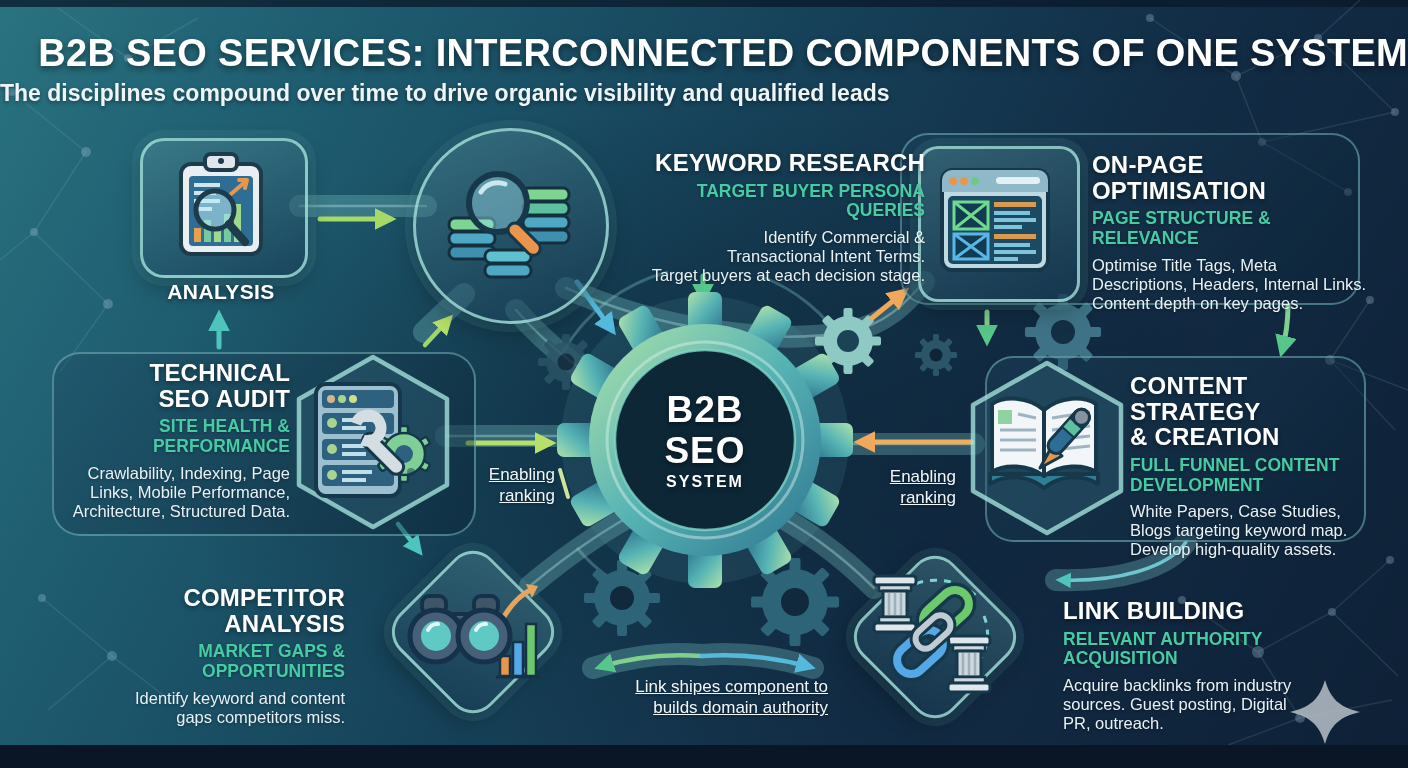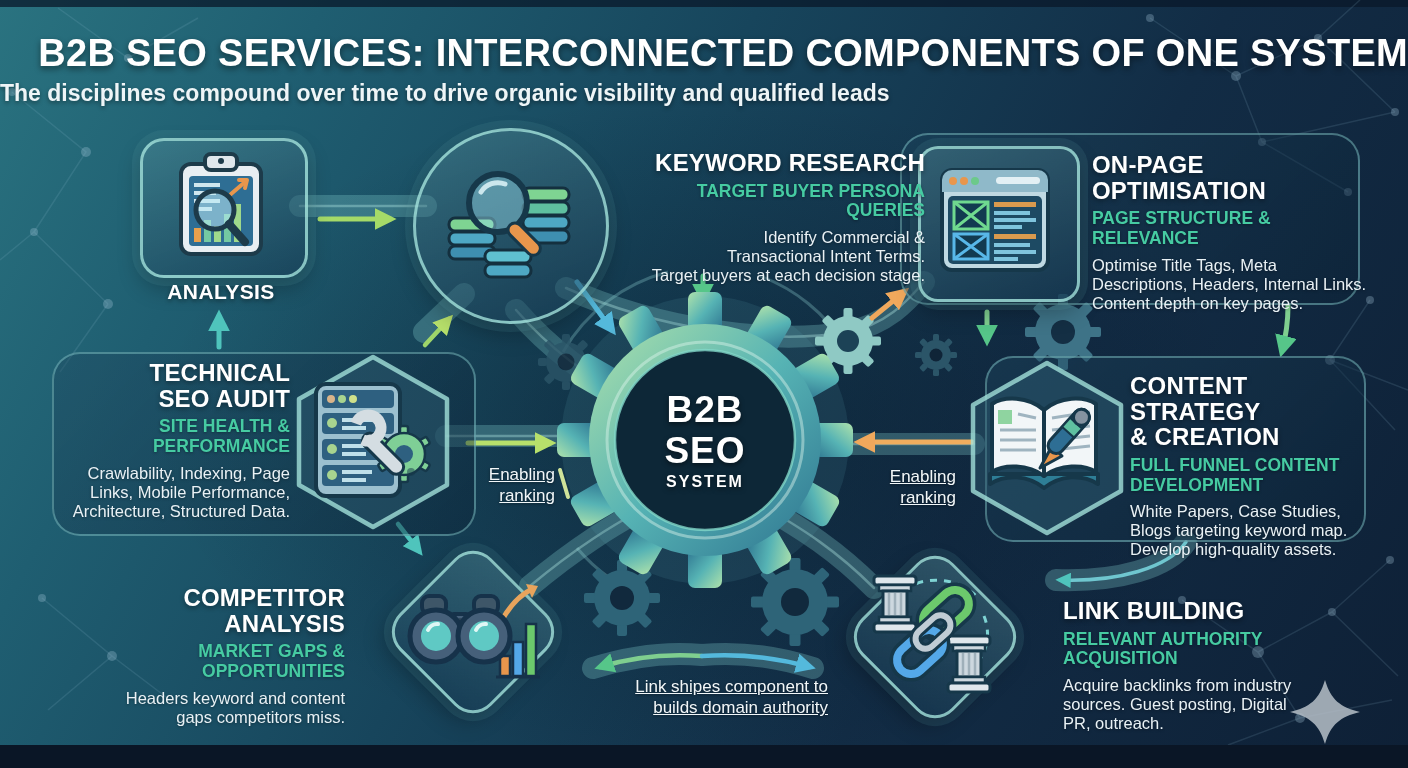--- a/index.html
+++ b/index.html
@@ -488,21 +488,21 @@
     <div class="comp-body">White Papers, Case Studies,
 Blogs targeting keyword map.
 Develop high-quality assets.</div>
   </div>
 
   <div class="abs t-right" style="left:115px;top:585px;width:230px;">
     <div class="comp-title">COMPETITOR
 ANALYSIS</div>
     <div class="comp-sub">MARKET GAPS &amp;
 OPPORTUNITIES</div>
-    <div class="comp-body">Headers keyword and content
+    <div class="comp-body">Identify keyword and content
 gaps competitors miss.</div>
   </div>
 
   <div class="abs" style="left:1063px;top:598px;width:290px;">
     <div class="comp-title">LINK BUILDING</div>
     <div class="comp-sub">RELEVANT AUTHORITY
 ACQUISITION</div>
     <div class="comp-body">Acquire backlinks from industry
 sources. Guest posting, Digital
 PR, outreach.</div>

